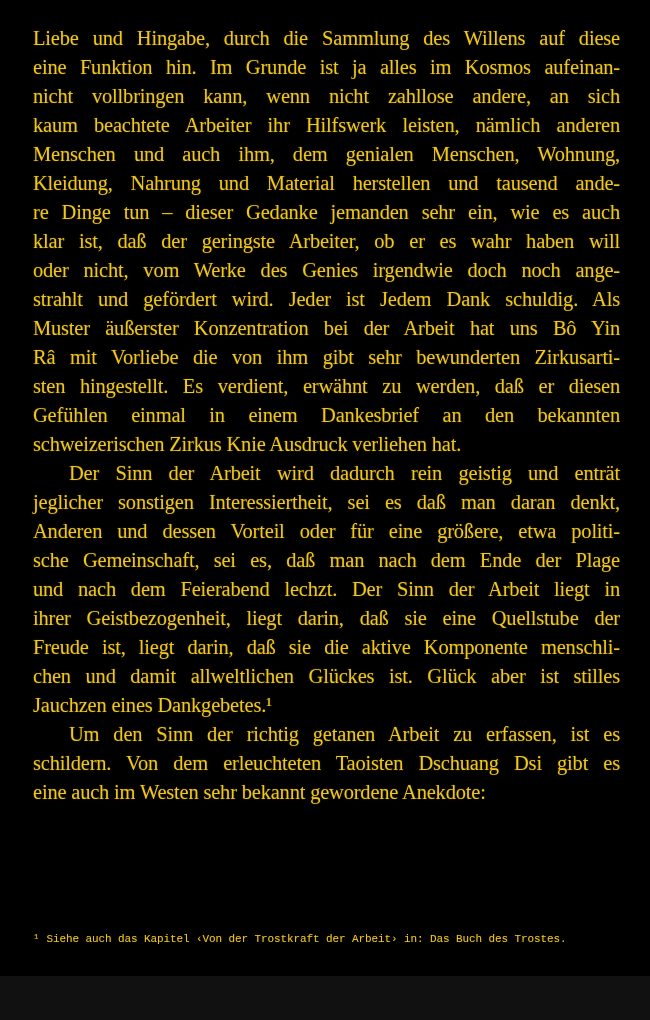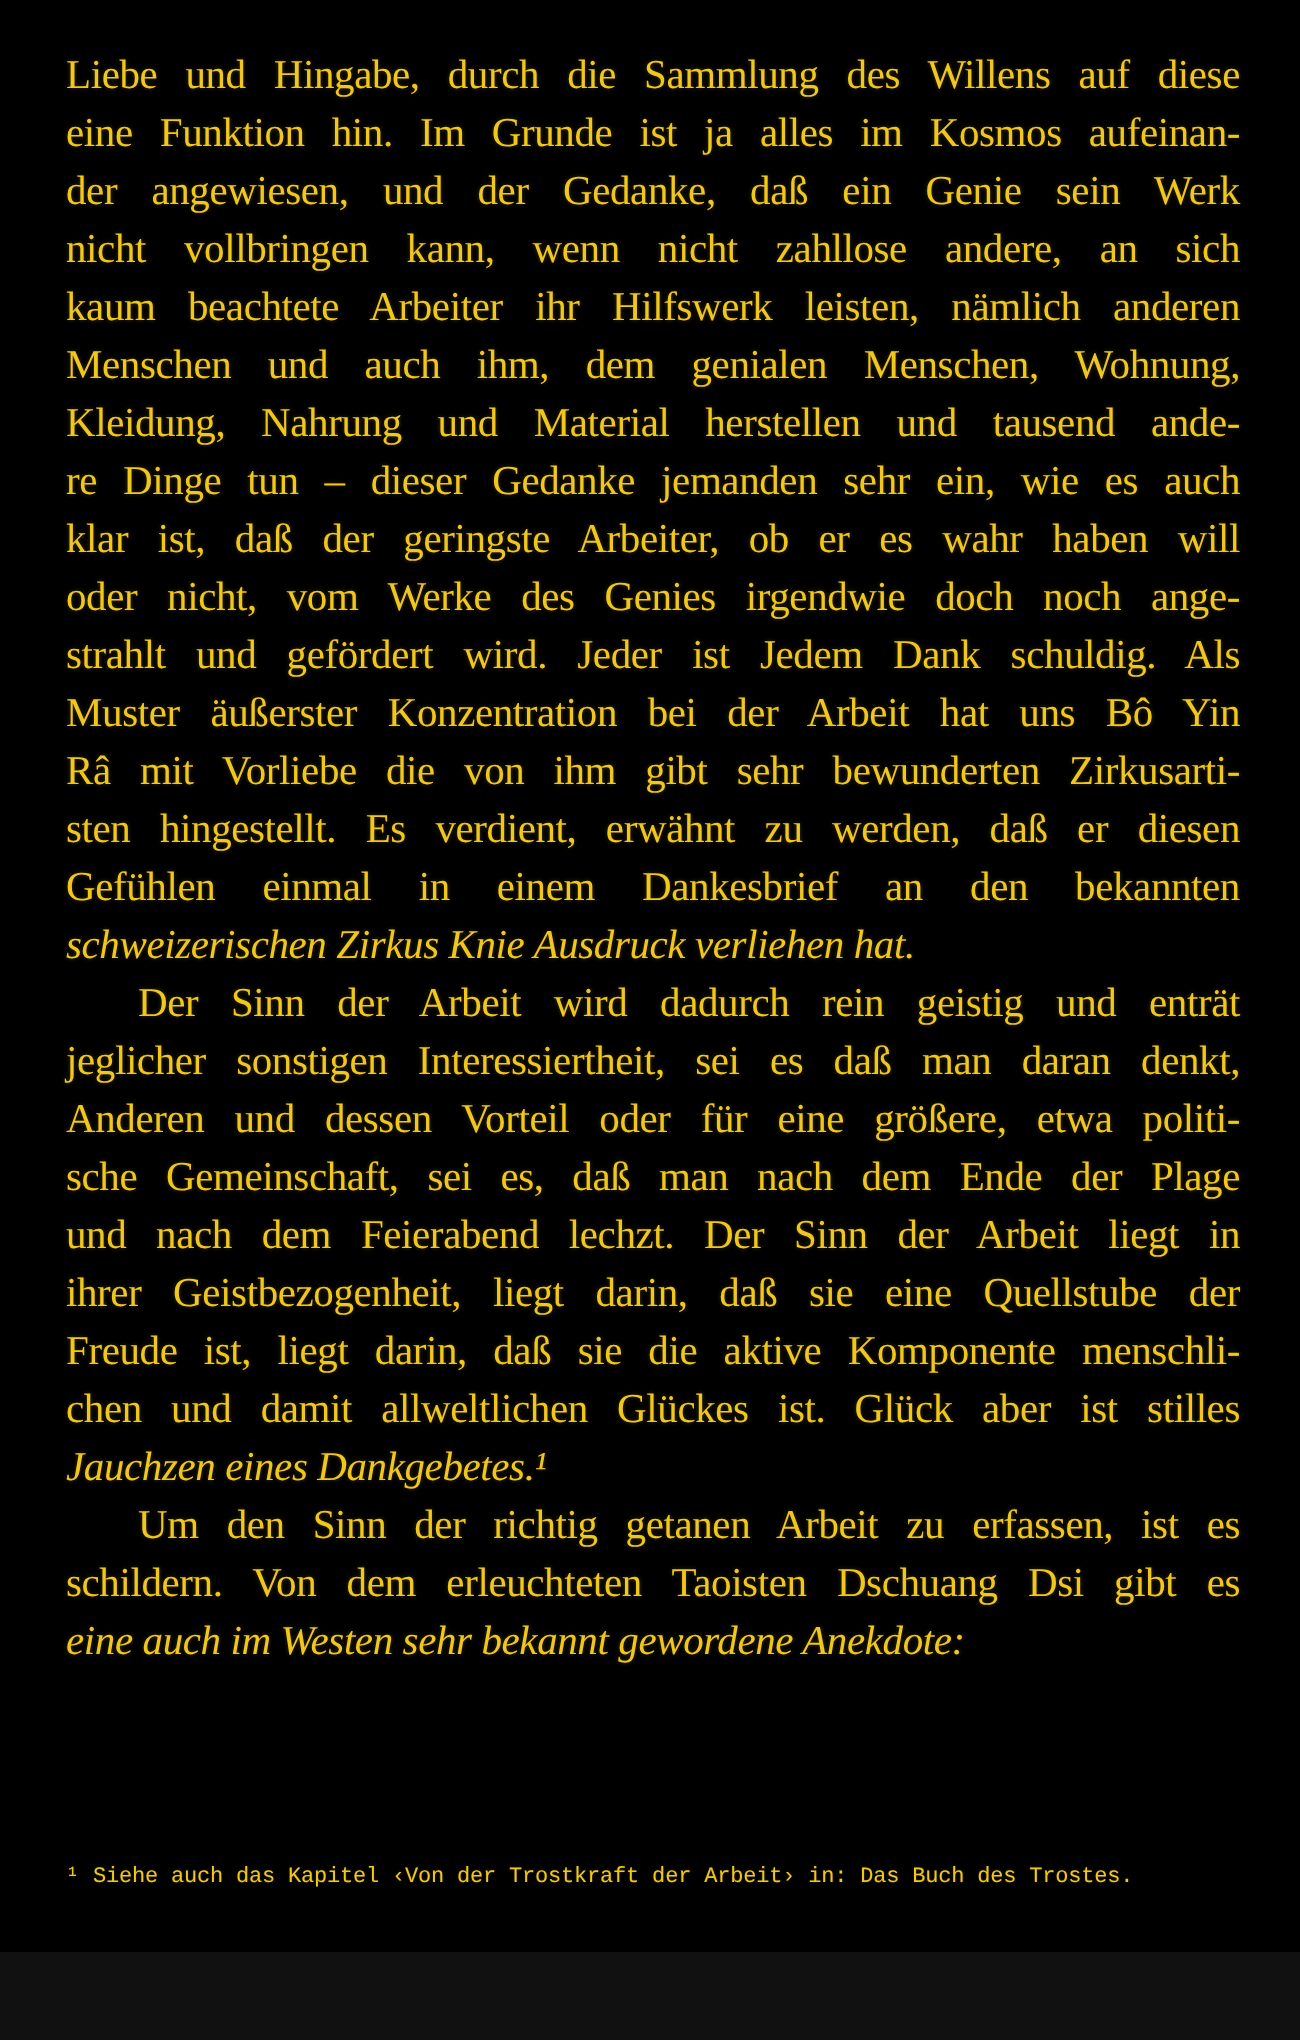--- a/index.html
+++ b/index.html
@@ -23,21 +23,20 @@
     line-height: 29px;
     height: 29px;
     letter-spacing: -0.2px;
     text-align: justify;
     text-align-last: justify;
     white-space: normal;
     text-shadow: 0 0 2px rgba(235, 190, 25, 0.28);
   }
   .line.para-last {
     text-align-last: left;
-    font-style: italic;
   }
   .line.indent {
     text-indent: 36px;
   }
   .footnote {
     position: absolute;
     left: 33px;
     top: 929px;
     width: 560px;
     font-size: 11px;
@@ -57,21 +56,20 @@
   }
 </style>
 </head>
 <body>
 
 <div class="page" style="background: rgb(0, 0, 0); color: rgb(240, 199, 29);">
   <main class="body-text">
       <div>
         <div class="line">Liebe und Hingabe, durch die Sammlung des Willens auf diese</div>
         <div class="line">eine Funktion hin. Im Grunde ist ja alles im Kosmos aufeinan-</div>
-        <div class="line">der angewiesen, und der Gedanke, daß ein Genie sein Werk</div>
         <div class="line">nicht vollbringen kann, wenn nicht zahllose andere, an sich</div>
         <div class="line">kaum beachtete Arbeiter ihr Hilfswerk leisten, nämlich anderen</div>
         <div class="line">Menschen und auch ihm, dem genialen Menschen, Wohnung,</div>
         <div class="line">Kleidung, Nahrung und Material herstellen und tausend ande-</div>
         <div class="line">re Dinge tun – dieser Gedanke jemanden sehr ein, wie es auch</div>
         <div class="line">klar ist, daß der geringste Arbeiter, ob er es wahr haben will</div>
         <div class="line">oder nicht, vom Werke des Genies irgendwie doch noch ange-</div>
         <div class="line">strahlt und gefördert wird. Jeder ist Jedem Dank schuldig. Als</div>
         <div class="line">Muster äußerster Konzentration bei der Arbeit hat uns Bô Yin</div>
         <div class="line">Râ mit Vorliebe die von ihm gibt sehr bewunderten Zirkusarti-</div>

